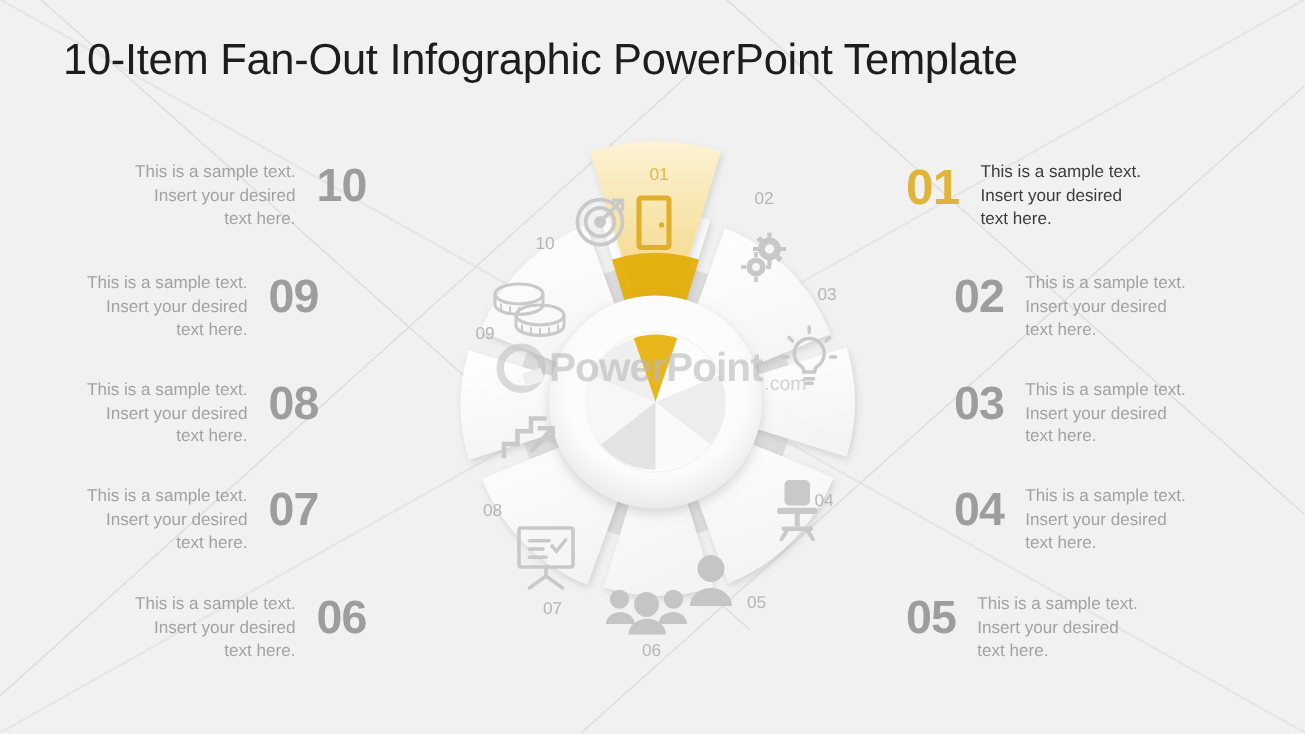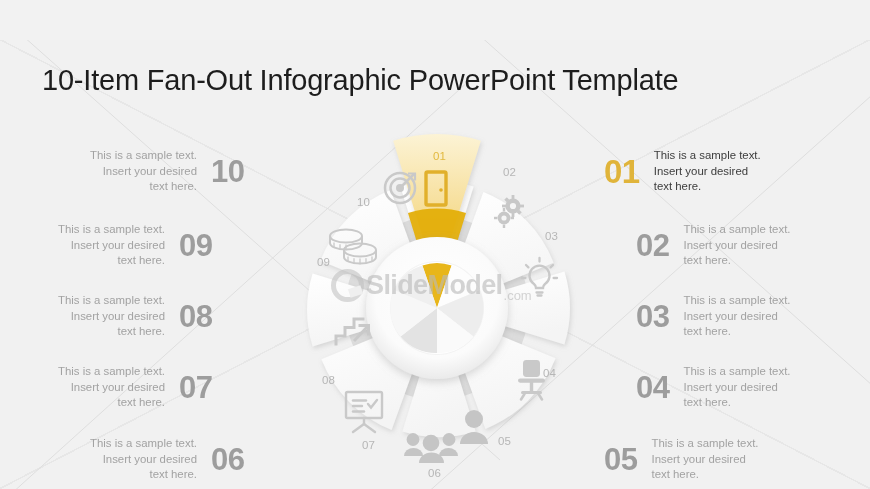--- a/index.html
+++ b/index.html
@@ -9,32 +9,31 @@
     font-family:"Liberation Sans", sans-serif;
     position:relative;
   }
   .slide{
     position:absolute;inset:0;
     background:
       linear-gradient(to bottom right, transparent 49.85%, rgba(0,0,0,0.045) 49.85%, rgba(0,0,0,0.045) 50.05%, transparent 50.05%),
       linear-gradient(to bottom left, transparent 49.85%, rgba(0,0,0,0.045) 49.85%, rgba(0,0,0,0.045) 50.05%, transparent 50.05%),
       #f1f1f1;
     overflow:hidden;
-    margin-top:40px;
   }
   .bglines{position:absolute;inset:0;pointer-events:none;}
 
   .title{
     position:absolute;left:42px;top:24px;
     font-size:29px;font-weight:400;color:#1d1d1d;
     letter-spacing:-0.2px;white-space:nowrap;
   }
 
   
-  .item{position:absolute;display:flex;align-items:center;}
+  .item{position:absolute;display:flex;align-items:flex-start;}
   .item .num{
     font-size:31px;font-weight:700;color:#9d9d9d;line-height:1;
     letter-spacing:-0.5px;
   }
   .item .txt{
     font-size:11.4px;line-height:15.6px;color:#a2a2a2;white-space:nowrap;
   }
   .item.right .num{margin-right:14px;}
   .item.right .txt{text-align:left;}
   .item.left .num{margin-left:14px;}
@@ -284,21 +283,21 @@
         <circle cx="16" cy="18" r="9.5"></circle>
         <circle cx="16" cy="18" r="4" fill="#c9c9c9" stroke="none"></circle>
         <line x1="16" y1="18" x2="30" y2="4"></line>
         <polyline points="24,3.5 31,3.5 31,10.5" stroke-width="2.2"></polyline>
       </g>
     </svg>
   </div>
 
   <div class="watermark">
     <div class="wm-ring"></div>
-    <div class="wm-text">SlideModel</div>
+    <div class="wm-text">PowerPoint</div>
     <div class="wm-dom">.com</div>
   </div>
 
   <div class="item right active" style="left:604px;top:108px;">
     <div class="num">01</div>
     <div class="txt">
       <div>This is a sample text.</div>
       <div>Insert your desired</div>
       <div>text here.</div>
     </div>

